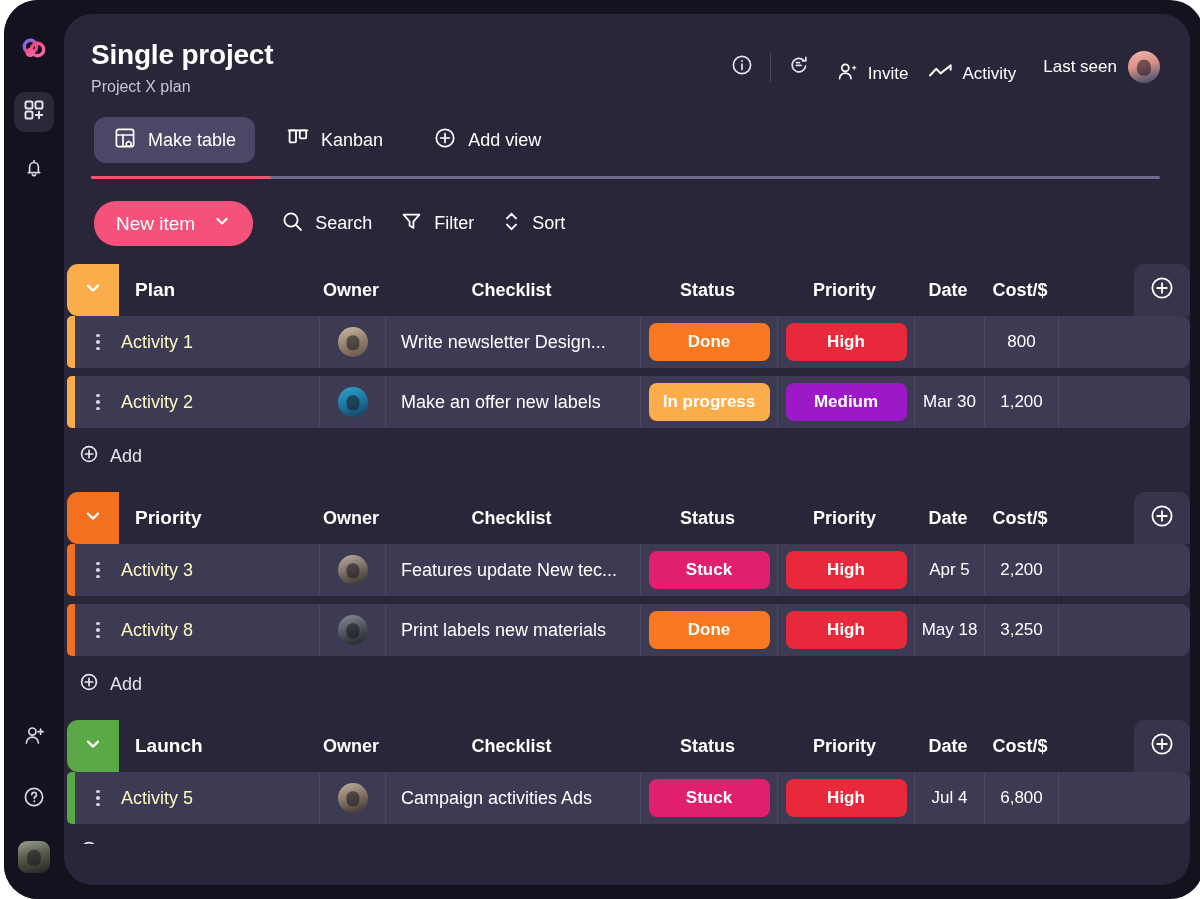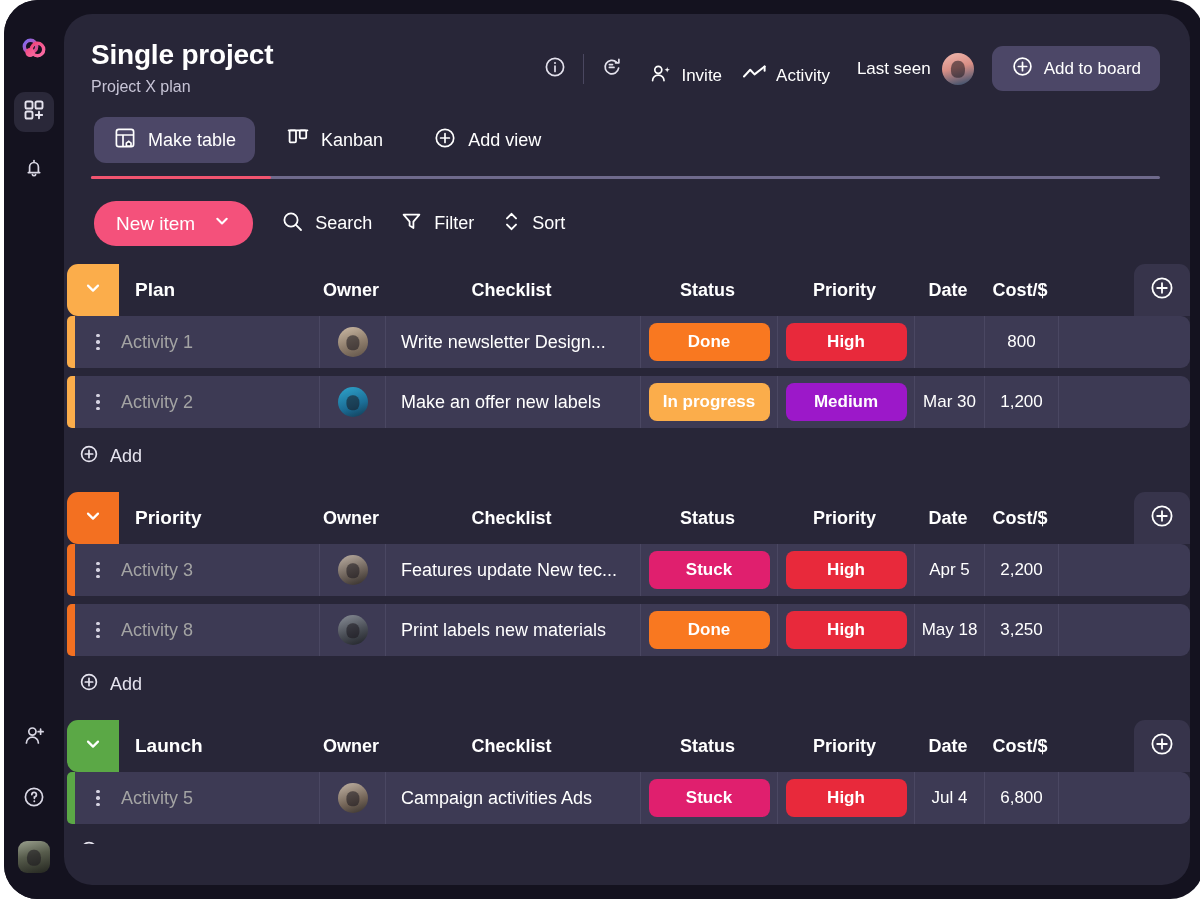--- a/index.html
+++ b/index.html
@@ -176,21 +176,21 @@
     background: #3d3a54; border-radius: 0 9px 9px 0;
   }
   .cell {
     display: flex; align-items: center; justify-content: center;
     border-right: 1px solid #4a4762; height: 100%;
   }
   .cell.last { border-right: none; }
   .c-drag { width: 46px; flex: 0 0 46px; border-right: none; color: #c9c6d8; }
   .c-name {
     flex: 0 0 199px; justify-content: flex-start;
-    color: #a3a3a3; font-size: 18px;
+    color: #fef9c3; font-size: 18px;
   }
   .c-owner { flex: 0 0 66px; }
   .c-check {
     flex: 0 0 255px; justify-content: flex-start;
     color: #ffffff; font-size: 18px; padding-left: 15px;
     white-space: nowrap; overflow: hidden;
   }
   .c-status { flex: 0 0 137px; }
   .c-priority { flex: 0 0 137px; }
   .c-date { flex: 0 0 70px; color: #ffffff; font-size: 17px; }
@@ -352,29 +352,20 @@
             </span>
             <span>Activity</span>
           </div>
 
           <div class="hdr-text">Last seen</div>
 
           <div class="hdr-avatar av-hdr">
             <span class="av-face"></span>
           </div>
 
-          <button class="btn-add-board">
-            <span>
-              <svg width="23" height="23" viewBox="0 0 23 23" fill="none" stroke="#ffffff" stroke-width="1.7">
-                <circle cx="11.5" cy="11.5" r="8.4"></circle>
-                <path d="M11.5 7.3v8.4M7.3 11.5h8.4" stroke-linecap="round"></path>
-              </svg>
-            </span>
-            <span>Add to board</span>
-          </button>
         </div>
       </div>
 
       <div class="tabs">
         <div class="tab active">
           <span>
             <svg width="24" height="24" viewBox="0 0 24 24" fill="none" stroke="#ffffff" stroke-width="1.7">
               <rect x="3.4" y="3.4" width="17.2" height="17.2" rx="2.4"></rect>
               <path d="M3.4 9h17.2M10 9v11.6"></path>
               <path d="M13.4 20.2v-3.1l2.3-1.8 2.3 1.8v3.1z" fill="#282638"></path>

